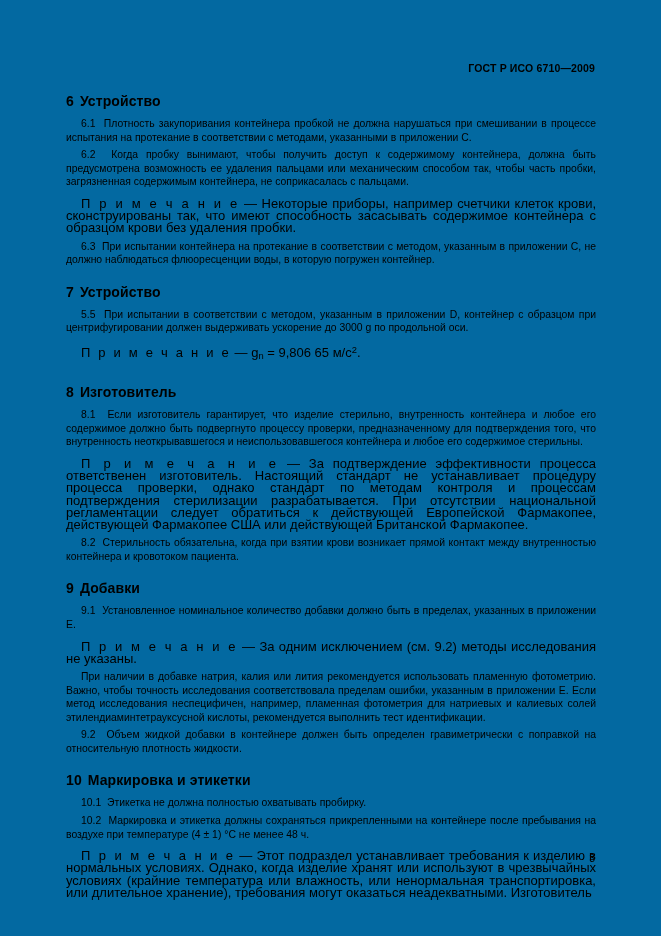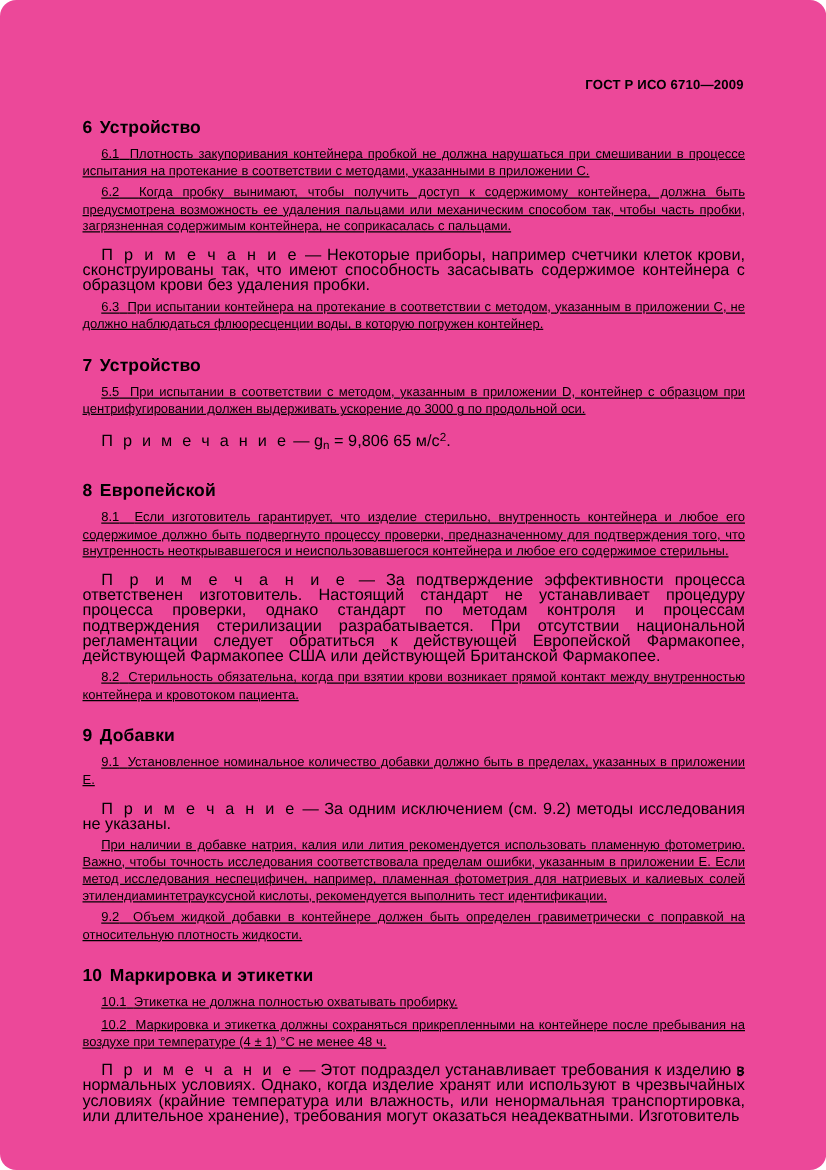--- a/index.html
+++ b/index.html
@@ -12,22 +12,21 @@
     height: 936px;
     position: relative;
     font-family: "Liberation Sans", sans-serif;
     color: #000000;
     overflow: hidden;
   }
 
   .page {
     position: absolute;
     inset: 0;
-    background: #ec4899;
-    border-radius: 13px;
+    background: #0369a1;
   }
 
   
   .runhead {
     position: absolute;
     top: 62px;
     right: 66px;
     font-size: 10.5px;
     font-weight: bold;
     letter-spacing: 0.15px;
@@ -60,21 +59,20 @@
 
   p.body-par {
     font-size: 10.4px;
     line-height: 13.6px;
     margin: 0;
     padding: 0;
     text-align: justify;
     text-indent: 15px;
     -webkit-hyphens: manual;
     hyphens: manual;
-    text-decoration: underline;
   }
 
   p.note-par {
     font-size: 13px;
     line-height: 12.2px;
     margin: 0;
     padding: 0;
     text-align: justify;
     text-indent: 15px;
   }
@@ -122,21 +120,21 @@
       <div class="gap-title-before"></div>
       <h2 class="section-title"><span class="sec-num">7</span><span class="sec-name">Устройство</span></h2>
       <div class="gap-title-after"></div>
       <p class="body-par"><span>5.5</span>&nbsp;&nbsp;<span>При испытании в соответствии с методом, указанным в приложении D, контейнер с образцом при центрифугировании должен выдерживать ускорение до 3000 g по продольной оси.</span></p>
       <div class="gap-par"></div>
       <div class="gap-note"></div>
       <p class="note-par"><span class="note-label">П р и м е ч а н и е</span><span> — </span><span><span>g</span><sub>n</sub><span> = 9,806 65 м/с</span><sup>2</sup><span>.</span></span></p>
       <div class="gap-note"></div>
       <div class="gap-par"></div>
       <div class="gap-title-before"></div>
-      <h2 class="section-title"><span class="sec-num">8</span><span class="sec-name">Европейской</span></h2>
+      <h2 class="section-title"><span class="sec-num">8</span><span class="sec-name">Изготовитель</span></h2>
       <div class="gap-title-after"></div>
       <p class="body-par"><span>8.1</span>&nbsp;&nbsp;<span>Если изготовитель гарантирует, что изделие стерильно, внутренность контейнера и любое его содержимое должно быть подвергнуто процессу проверки, предназначенному для подтверждения того, что внутренность неоткрывавшегося и неиспользовавшегося контейнера и любое его содержимое стерильны.</span></p>
       <div class="gap-par"></div>
       <div class="gap-note"></div>
       <p class="note-par"><span class="note-label">П р и м е ч а н и е</span><span> — </span><span>За подтверждение эффективности процесса ответственен изготовитель. Настоящий стандарт не устанавливает процедуру процесса проверки, однако стандарт по методам контроля и процессам подтверждения стерилизации разрабатывается. При отсутствии национальной регламентации следует обратиться к действующей Европейской Фармакопее, действующей Фармакопее США или действующей Британской Фармакопее.</span></p>
       <div class="gap-note"></div>
       <p class="body-par"><span>8.2</span>&nbsp;&nbsp;<span>Стерильность обязательна, когда при взятии крови возникает прямой контакт между внутренностью контейнера и кровотоком пациента.</span></p>
       <div class="gap-par"></div>
       <div class="gap-title-before"></div>
       <h2 class="section-title"><span class="sec-num">9</span><span class="sec-name">Добавки</span></h2>

